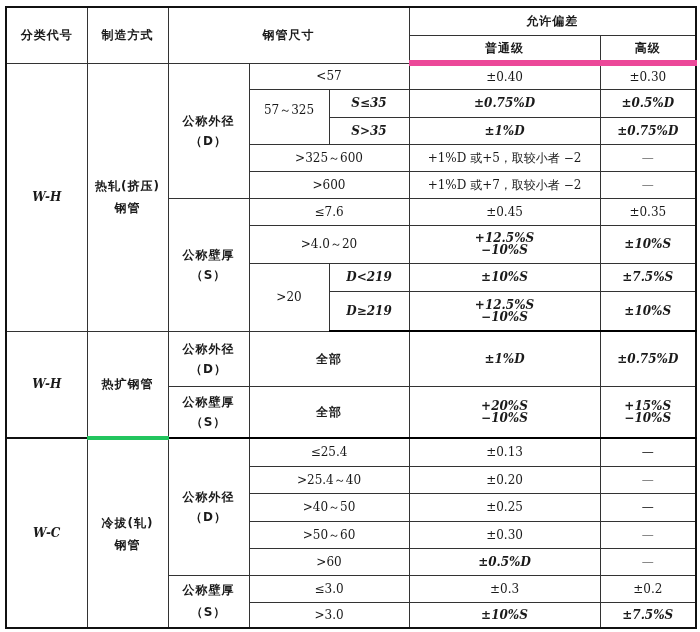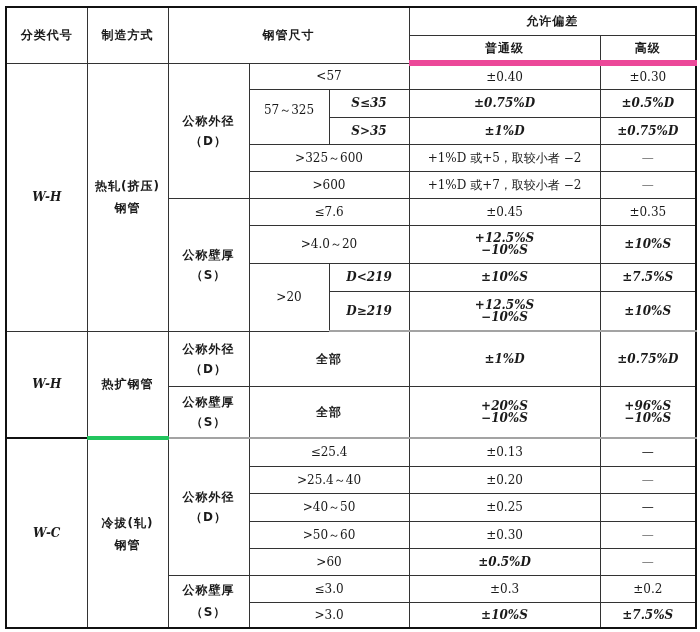--- a/index.html
+++ b/index.html
@@ -4,21 +4,21 @@
 <style>
   html, body { margin:0; padding:0; background:#ffffff; }
   body { width:700px; height:632px; position:relative; overflow:hidden;
          font-family:"DejaVu Serif","Liberation Serif",serif; color:#1a1a1a; }
   table.spec { position:absolute; left:5px; top:6px; border-collapse:collapse;
                table-layout:fixed; width:690px; border:2px solid #111; }
   table.spec td, table.spec th { border:1px solid #333; text-align:center; vertical-align:middle;
                padding:0; font-size:12px; line-height:16px; font-weight:normal; overflow:hidden; }
   table.spec th { font-weight:bold; font-size:12px; letter-spacing:1px; }
   table.spec thead tr:last-child th { border-bottom:6px solid #ec4899; }
-  tr.sec-end td { border-bottom:2px solid #a3a3a3; }
+  tr.sec-end td { border-bottom:2px solid #000000; }
   .cjk { font-family:"DejaVu Sans","Liberation Sans",sans-serif; font-weight:bold; font-size:12px; letter-spacing:1px; }
   .code { font-weight:bold; font-style:italic; font-size:12px; }
   .it { font-style:italic; font-weight:bold; }
   .two { display:block; line-height:12px; font-size:12px; }
   .dash { color:#777; }
   .dash.dark { color:#222; }
 </style>
 </head>
 <body>
 
@@ -128,21 +128,21 @@
       <td>
         <span class="cjk" style="display:block">公称壁厚</span>
         <span class="cjk" style="display:block;margin-top:4px">（S）</span>
       </td>
       <td colspan="2"><span class="cjk">全部</span></td>
       <td>
         <span class="two it">+20%S</span>
         <span class="two it">−10%S</span>
       </td>
       <td>
-        <span class="two it">+96%S</span>
+        <span class="two it">+15%S</span>
         <span class="two it">−10%S</span>
       </td>
     </tr>
 
     <tr style="height:28px">
       <td rowspan="7"><span class="code">W-C</span></td>
       <td rowspan="7">
         <span class="cjk" style="display:block">冷拔(轧)</span>
         <span class="cjk" style="display:block;margin-top:6px">钢管</span>
       </td>

